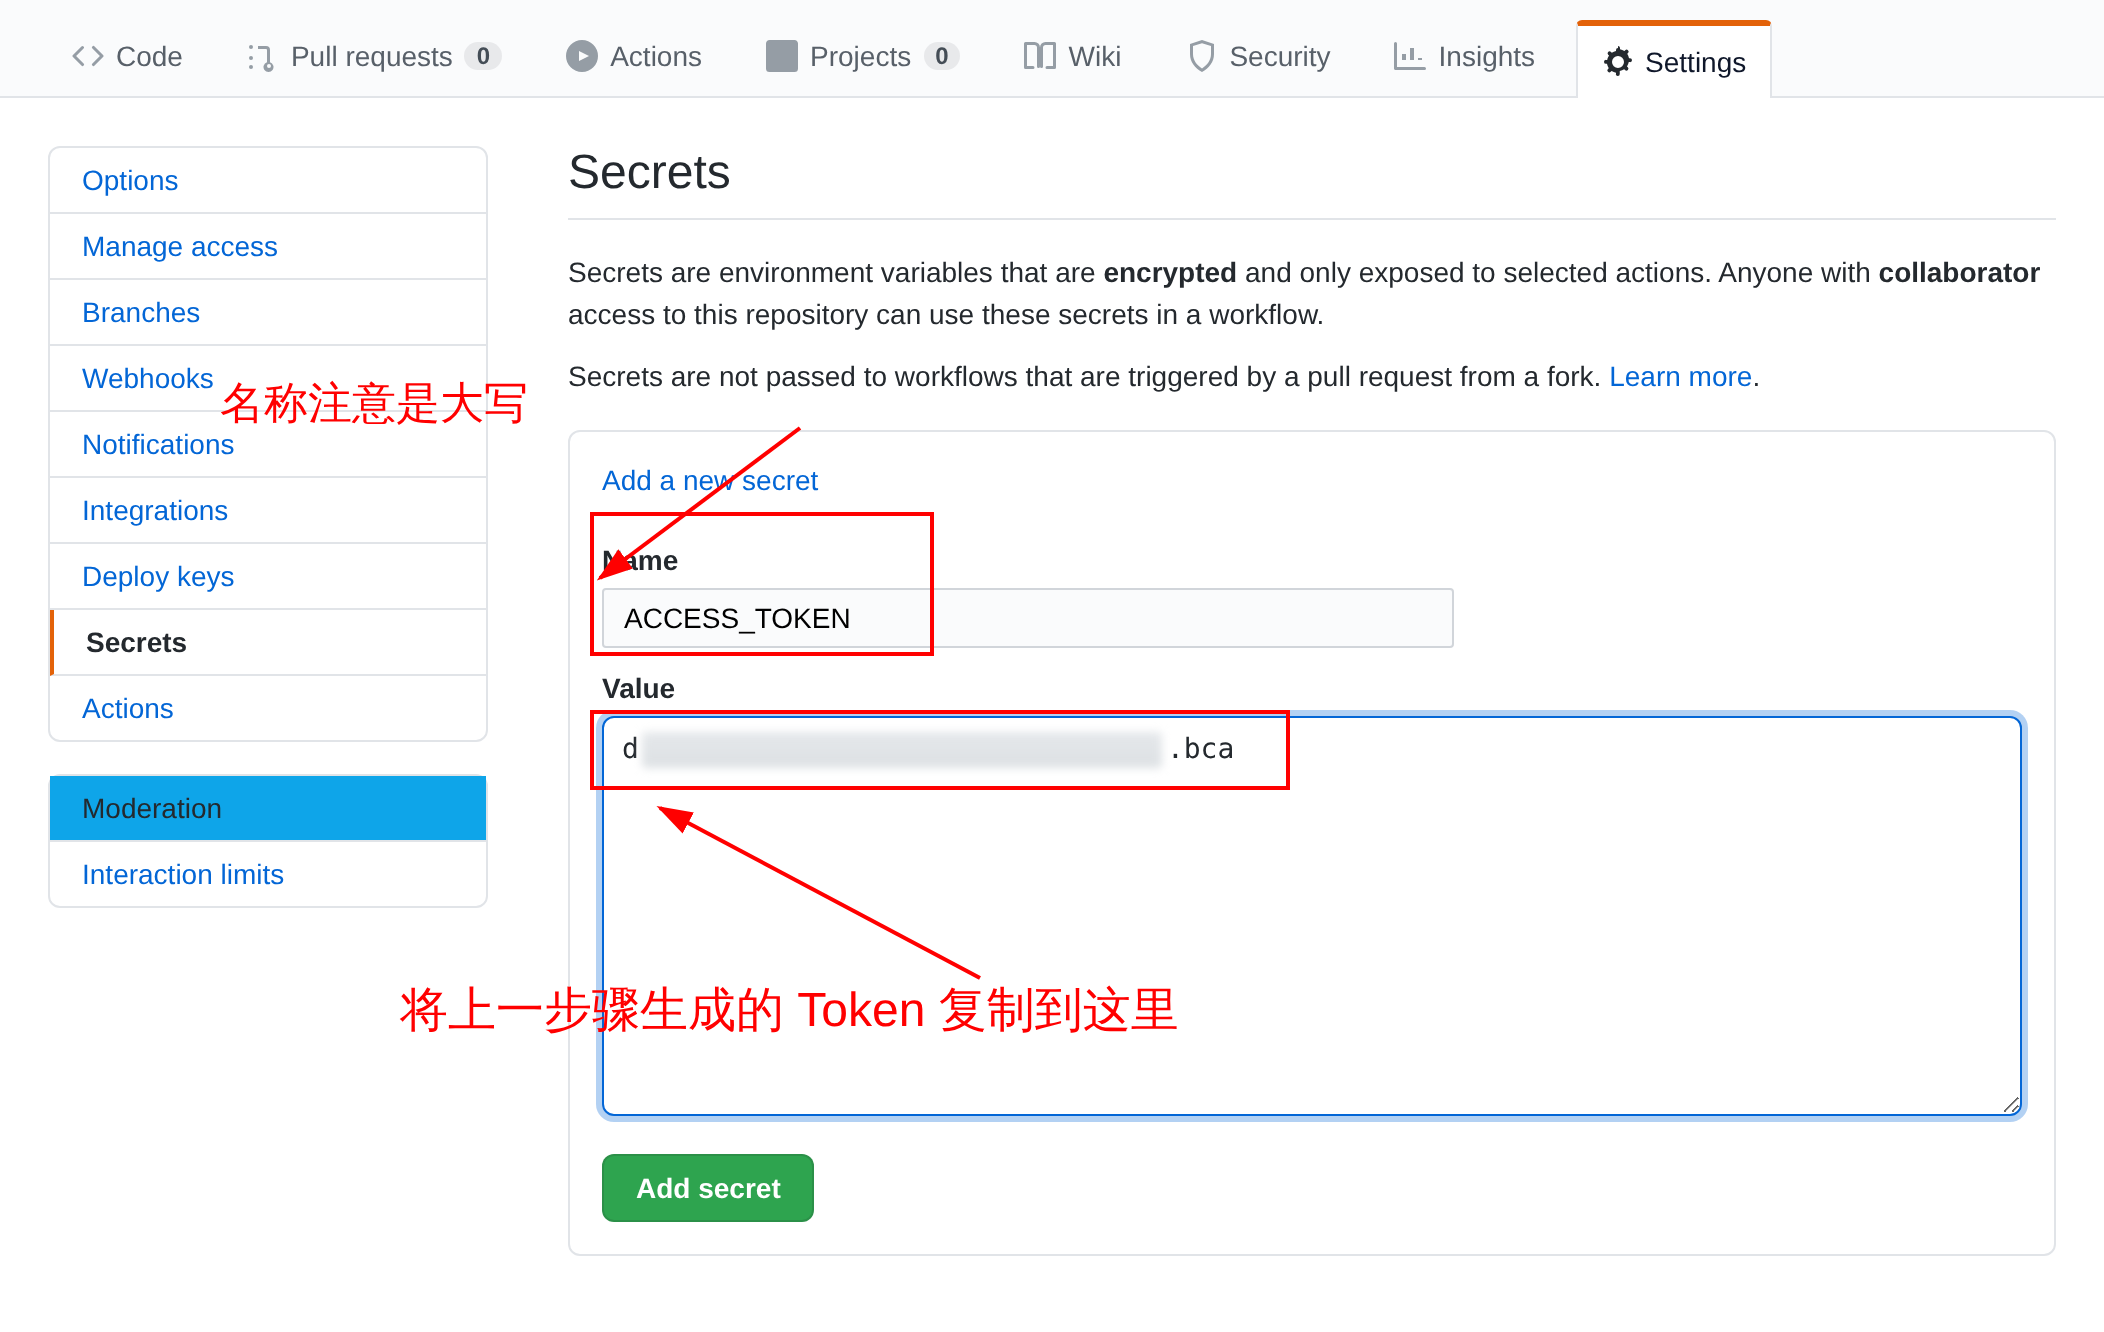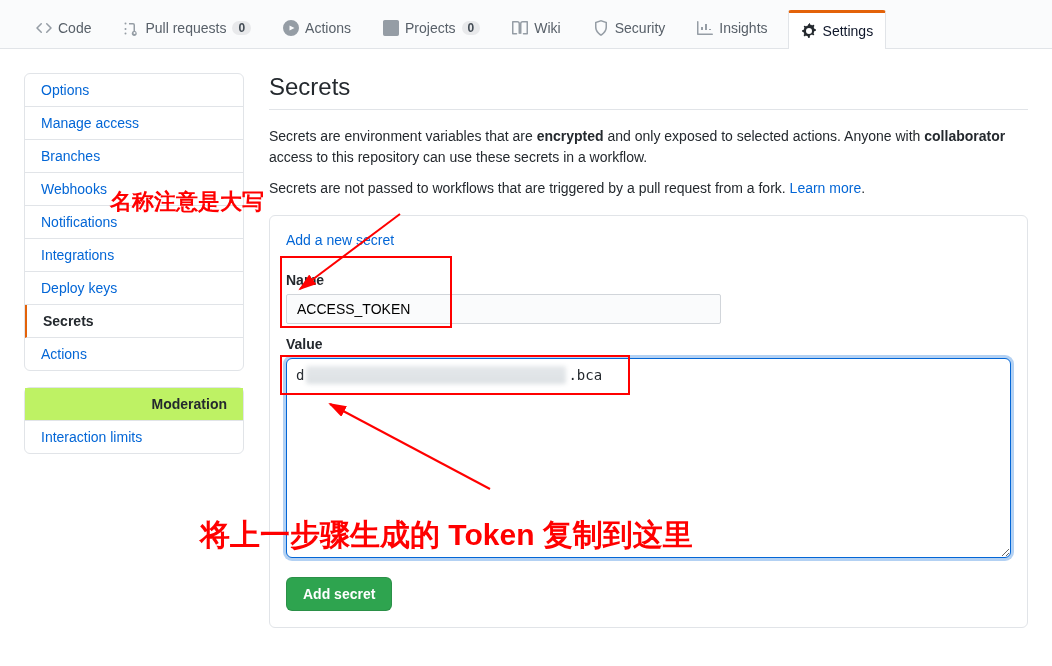--- a/index.html
+++ b/index.html
@@ -46,21 +46,21 @@
       font-size: 12px;
       font-weight: 600;
       padding: 0 6px;
       min-width: 18px;
       text-align: center;
       color: #444d56;
     }
     .main {
       display: flex;
       padding: 24px;
-      gap: 25px;
+      gap: 40px;
       position: relative;
     }
     .sidebar { width: 220px; flex-shrink: 0; }
     .menu {
       list-style: none;
       border: 1px solid #e1e4e8;
       border-radius: 6px;
       margin-bottom: 16px;
     }
     .menu-item {
@@ -73,25 +73,24 @@
     .menu-item:last-child { border-bottom: none; }
     .menu-item.selected {
       color: #24292e;
       font-weight: 600;
       border-left: 2px solid #e36209;
       background: #fff;
       cursor: default;
     }
     .menu-heading {
       padding: 8px 16px;
-      font-weight: 700;
+      font-weight: 400;
       color: #24292e;
-      background: #bef264;
+      background: #0ea5e9;
       border-bottom: 1px solid #e1e4e8;
-      text-align: right;
     }
     .content { flex: 1; min-width: 0; }
     h2.title {
       font-size: 24px;
       font-weight: 400;
       padding-bottom: 8px;
       border-bottom: 1px solid #e1e4e8;
       margin-bottom: 16px;
     }
     .desc { color: #24292e; margin-bottom: 10px; line-height: 1.5; }
@@ -152,21 +151,21 @@
       border-radius: 6px;
       padding: 8px 16px;
       font-weight: 600;
       font-size: 14px;
       cursor: pointer;
     }
     .annot {
       position: absolute;
       color: #ff0000;
       font-size: 22px;
-      font-weight: 700;
+      font-weight: 400;
       pointer-events: none;
       z-index: 10;
     }
     .red-box {
       position: absolute;
       border: 2px solid #ff0000;
       pointer-events: none;
       z-index: 9;
     }
     svg.arrow { position: absolute; pointer-events: none; z-index: 10; }
@@ -283,21 +282,21 @@
     <div class="annot" style="left:110px; top:138px;">名称注意是大写</div>
     <svg class="arrow" style="left:290px; top:160px;" width="120" height="90">
       <defs>
           <marker id="ah1" markerWidth="10" markerHeight="10" refX="8" refY="3" orient="auto">
             <path d="M0,0 L0,6 L9,3 z" fill="#ff0000"></path>
           </marker>
         </defs>
       <line x1="110" y1="5" x2="10" y2="80" stroke="#ff0000" stroke-width="2" marker-end="url(#ah1)"></line>
     </svg>
 
-    <div class="annot" style="left:200px; top:466px; font-size:30px;">将上一步骤生成的 Token 复制到这里</div>
+    <div class="annot" style="left:200px; top:440px; font-size:24px;">将上一步骤生成的 Token 复制到这里</div>
     <svg class="arrow" style="left:320px; top:350px;" width="180" height="100">
       <defs>
           <marker id="ah2" markerWidth="10" markerHeight="10" refX="8" refY="3" orient="auto">
             <path d="M0,0 L0,6 L9,3 z" fill="#ff0000"></path>
           </marker>
         </defs>
       <line x1="170" y1="90" x2="10" y2="5" stroke="#ff0000" stroke-width="2" marker-end="url(#ah2)"></line>
     </svg>
   </section>
 </div>

